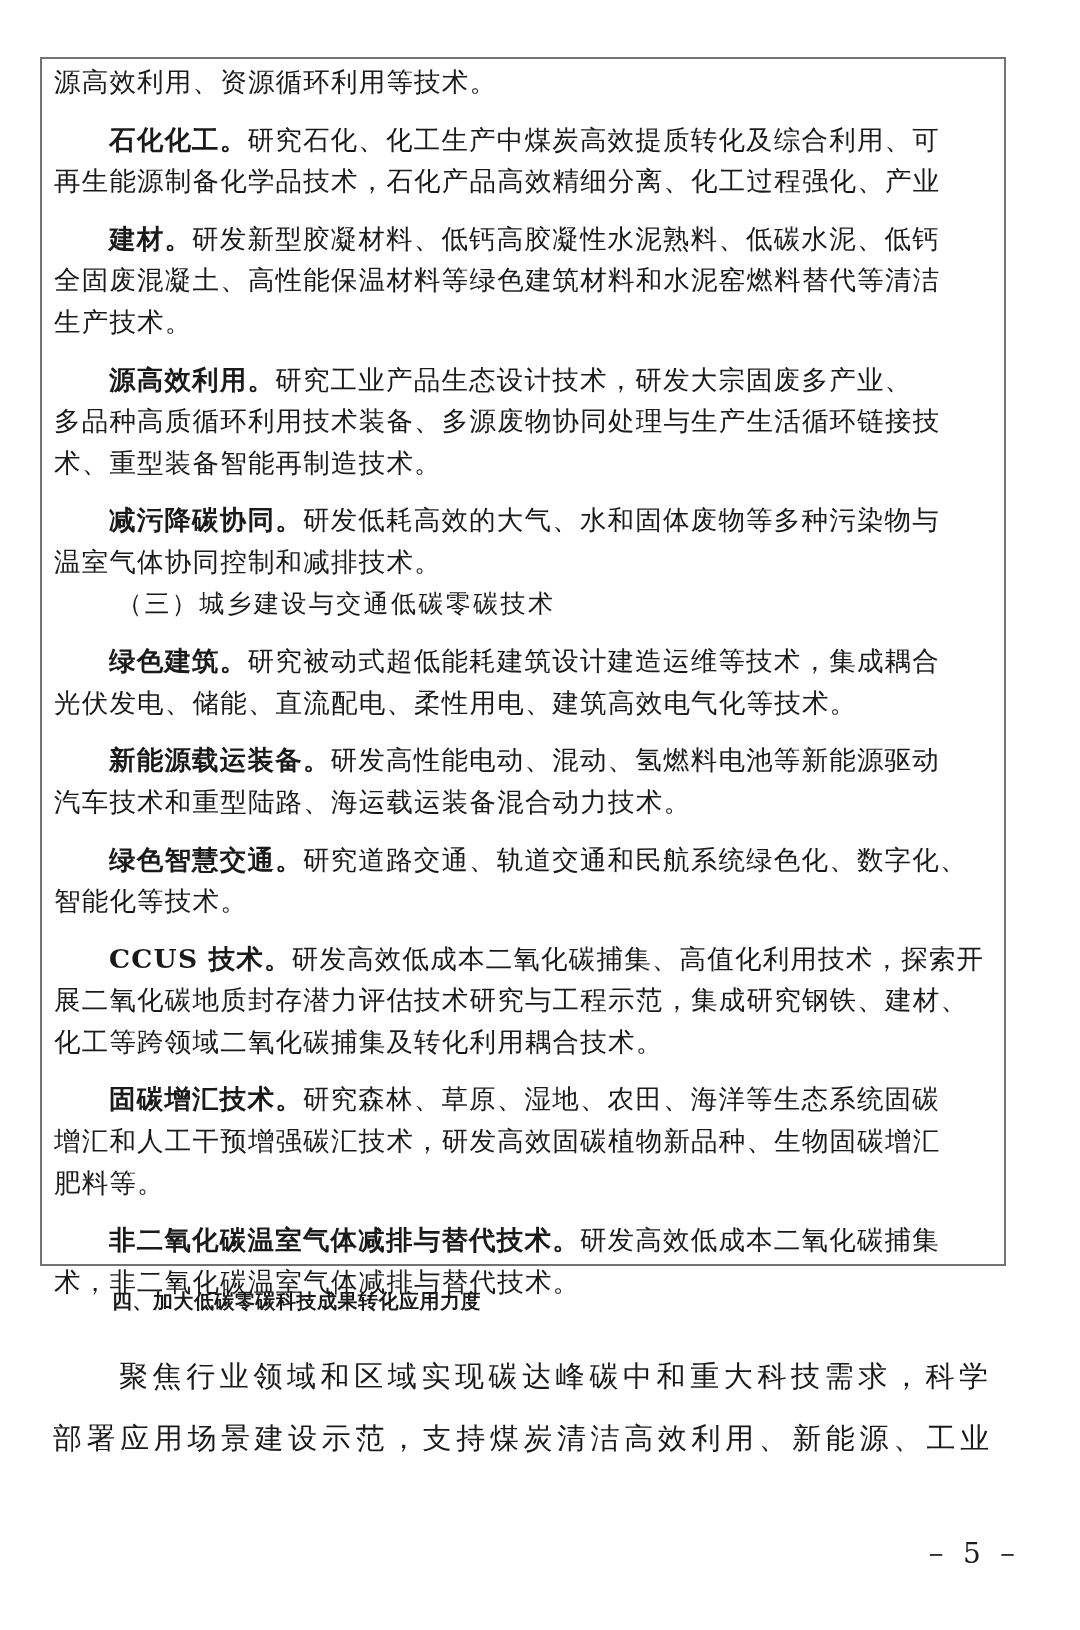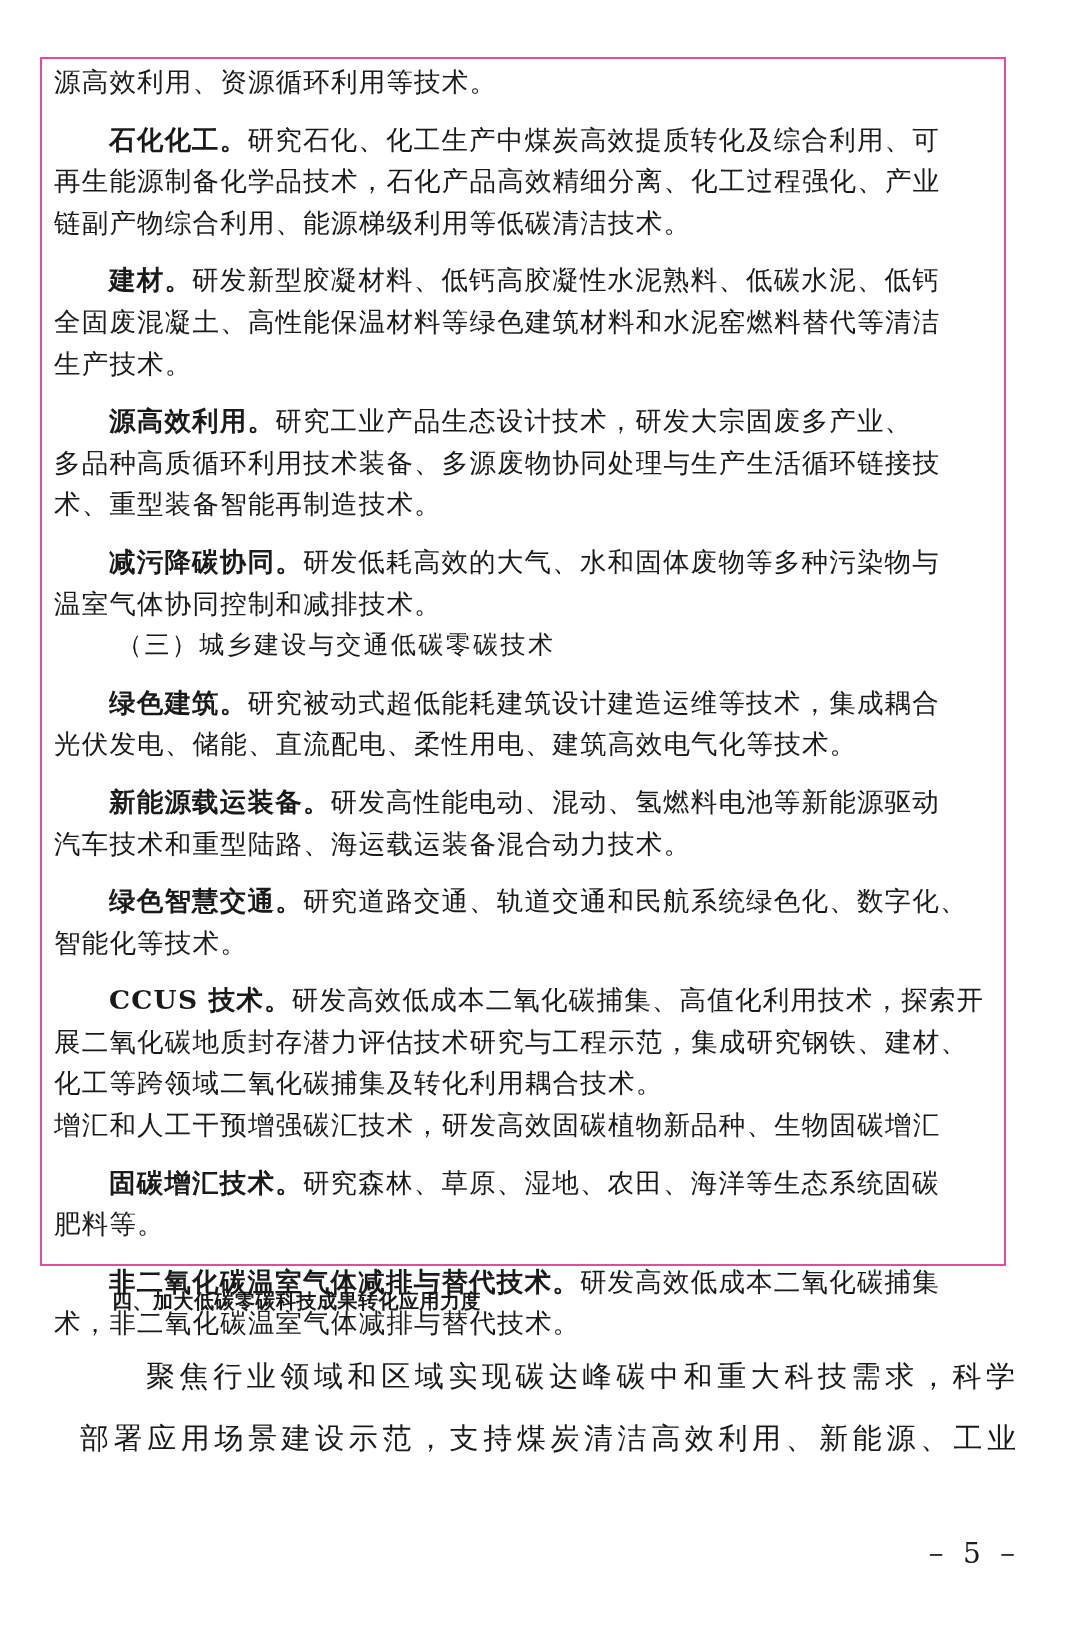--- a/index.html
+++ b/index.html
@@ -14,21 +14,21 @@
       overflow: hidden;
       font-family: "DejaVu Serif", "Liberation Serif", serif;
       color: #1a1a1a;
     }
     .box {
       position: absolute;
       left: 40px;
       top: 57px;
       width: 966px;
       height: 1209px;
-      border: 2px solid #ec4899;
+      border: 2px solid #737373;
       box-sizing: border-box;
       padding: 2px 10px 0 12px;
     }
     .line {
       height: 41.6px;
       line-height: 41.6px;
       font-size: 26.5px;
       white-space: nowrap;
       overflow: hidden;
       letter-spacing: 1.2px;
@@ -55,60 +55,58 @@
       left: 53px;
       top: 1345px;
       width: 950px;
     }
     .para .pline {
       height: 62px;
       line-height: 62px;
       font-size: 29px;
       white-space: nowrap;
       letter-spacing: 4.6px;
-      margin-left: 27px;
     }
     .para .pline.first { padding-left: 66px; }
     .page-num {
       position: absolute;
       left: 922px;
       top: 1535px;
       font-size: 28px;
       white-space: nowrap;
       letter-spacing: 2px;
     }
   </style>
 </head>
 <body>
 
 <div class="box">
   <div class="line"><span>源高效利用、资源循环利用等技术。</span></div>
   <div class="line indent"><span class="bold">石化化工。</span><span>研究石化、化工生产中煤炭高效提质转化及综合利用、可</span></div>
   <div class="line"><span>再生能源制备化学品技术，石化产品高效精细分离、化工过程强化、产业</span></div>
-  <div class="line"><span>链副产物综合利用、能源梯级利用等低碳清洁技术。</span></div>
   <div class="line indent"><span class="bold">建材。</span><span>研发新型胶凝材料、低钙高胶凝性水泥熟料、低碳水泥、低钙</span></div>
   <div class="line"><span>全固废混凝土、高性能保温材料等绿色建筑材料和水泥窑燃料替代等清洁</span></div>
   <div class="line"><span>生产技术。</span></div>
   <div class="line indent"><span class="bold">源高效利用。</span><span>研究工业产品生态设计技术，研发大宗固废多产业、</span></div>
   <div class="line"><span>多品种高质循环利用技术装备、多源废物协同处理与生产生活循环链接技</span></div>
   <div class="line"><span>术、重型装备智能再制造技术。</span></div>
   <div class="line indent"><span class="bold">减污降碳协同。</span><span>研发低耗高效的大气、水和固体废物等多种污染物与</span></div>
   <div class="line"><span>温室气体协同控制和减排技术。</span></div>
   <div class="line subhead">（三）城乡建设与交通低碳零碳技术</div>
   <div class="line indent"><span class="bold">绿色建筑。</span><span>研究被动式超低能耗建筑设计建造运维等技术，集成耦合</span></div>
   <div class="line"><span>光伏发电、储能、直流配电、柔性用电、建筑高效电气化等技术。</span></div>
   <div class="line indent"><span class="bold">新能源载运装备。</span><span>研发高性能电动、混动、氢燃料电池等新能源驱动</span></div>
   <div class="line"><span>汽车技术和重型陆路、海运载运装备混合动力技术。</span></div>
   <div class="line indent"><span class="bold">绿色智慧交通。</span><span>研究道路交通、轨道交通和民航系统绿色化、数字化、</span></div>
   <div class="line"><span>智能化等技术。</span></div>
   <div class="line indent"><span class="bold">CCUS 技术。</span><span>研发高效低成本二氧化碳捕集、高值化利用技术，探索开</span></div>
   <div class="line"><span>展二氧化碳地质封存潜力评估技术研究与工程示范，集成研究钢铁、建材、</span></div>
   <div class="line"><span>化工等跨领域二氧化碳捕集及转化利用耦合技术。</span></div>
+  <div class="line indent"><span class="bold">固碳增汇技术。</span><span>研究森林、草原、湿地、农田、海洋等生态系统固碳</span></div>
   <div class="line"><span>增汇和人工干预增强碳汇技术，研发高效固碳植物新品种、生物固碳增汇</span></div>
-  <div class="line indent"><span class="bold">固碳增汇技术。</span><span>研究森林、草原、湿地、农田、海洋等生态系统固碳</span></div>
   <div class="line"><span>肥料等。</span></div>
   <div class="line indent"><span class="bold">非二氧化碳温室气体减排与替代技术。</span><span>研发高效低成本二氧化碳捕集</span></div>
   <div class="line"><span>术，非二氧化碳温室气体减排与替代技术。</span></div>
 </div>
 
 <div class="heading">四、加大低碳零碳科技成果转化应用力度</div>
 
 <div class="para">
   <div class="pline first">聚焦行业领域和区域实现碳达峰碳中和重大科技需求，科学</div>
   <div class="pline">部署应用场景建设示范，支持煤炭清洁高效利用、新能源、工业</div>

